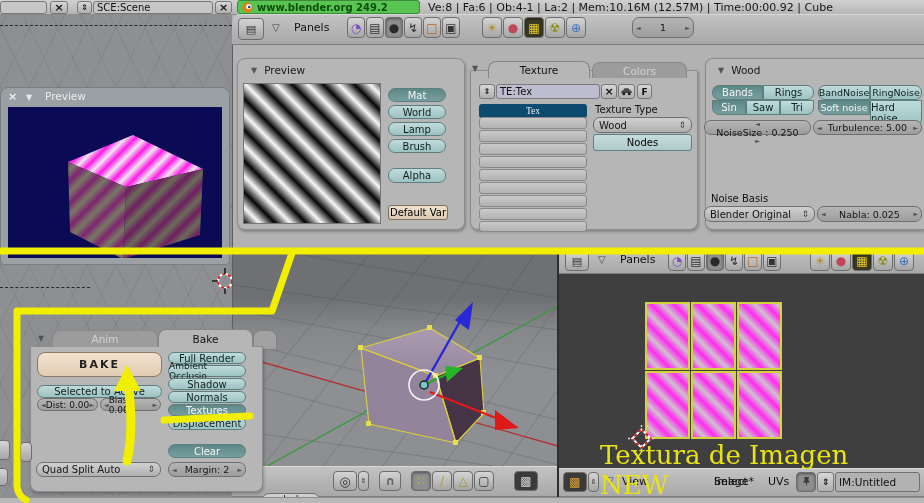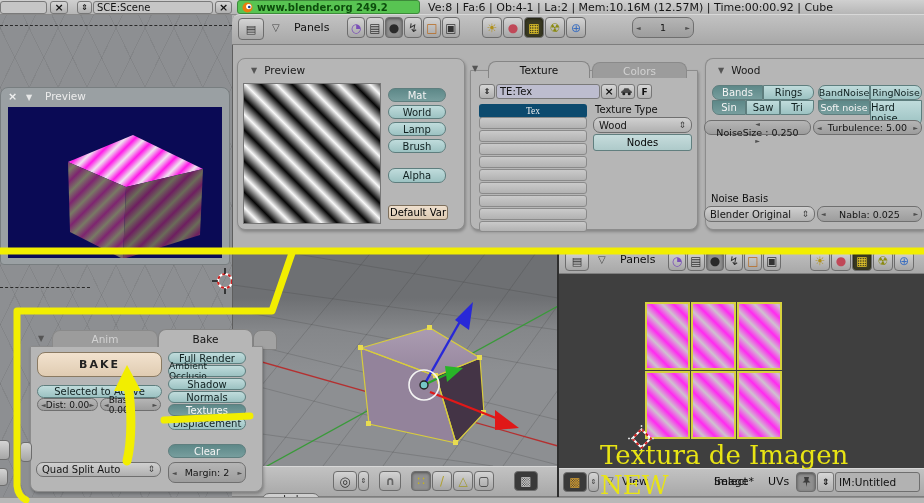--- a/index.html
+++ b/index.html
@@ -360,21 +360,21 @@
   <div class="abs tealbtn" style="left:168px;top:378px;width:78px;height:12px;">Shadow</div>
   <div class="abs tealbtn" style="left:168px;top:391px;width:78px;height:12px;">Normals</div>
   <div class="abs tealbtn sel" style="left:168px;top:404px;width:78px;height:12px;">Textures</div>
   <div class="abs tealbtn" style="left:168px;top:417px;width:78px;height:13px;">Displacement</div>
   <div class="abs tealbtn sel" style="left:168px;top:444px;width:78px;height:14px;">Clear</div>
 
   <div class="abs drop" style="left:36px;top:462px;width:125px;height:15px;">
     <span>Quad Split Auto</span>
     <span class="updn">⇕</span>
   </div>
-  <div class="abs stepper" style="left:168px;top:462px;width:78px;height:21px;">
+  <div class="abs stepper" style="left:168px;top:462px;width:78px;height:15px;">
     <span class="arrL">◄</span>
     <span>Margin: 2</span>
     <span class="arrR">►</span>
   </div>
 
   <div class="abs ibtn" style="left:-6px;top:440px;width:16px;height:20px;"></div>
   <div class="abs ibtn" style="left:20px;top:442px;width:12px;height:20px;"></div>
   <div class="abs ibtn" style="left:-6px;top:468px;width:14px;height:18px;"></div>
 
   <div class="abs" style="left:0;top:497px;width:924px;height:6px;background:#b8b8b8;border-top:1px solid #8e8e8e;"></div>

